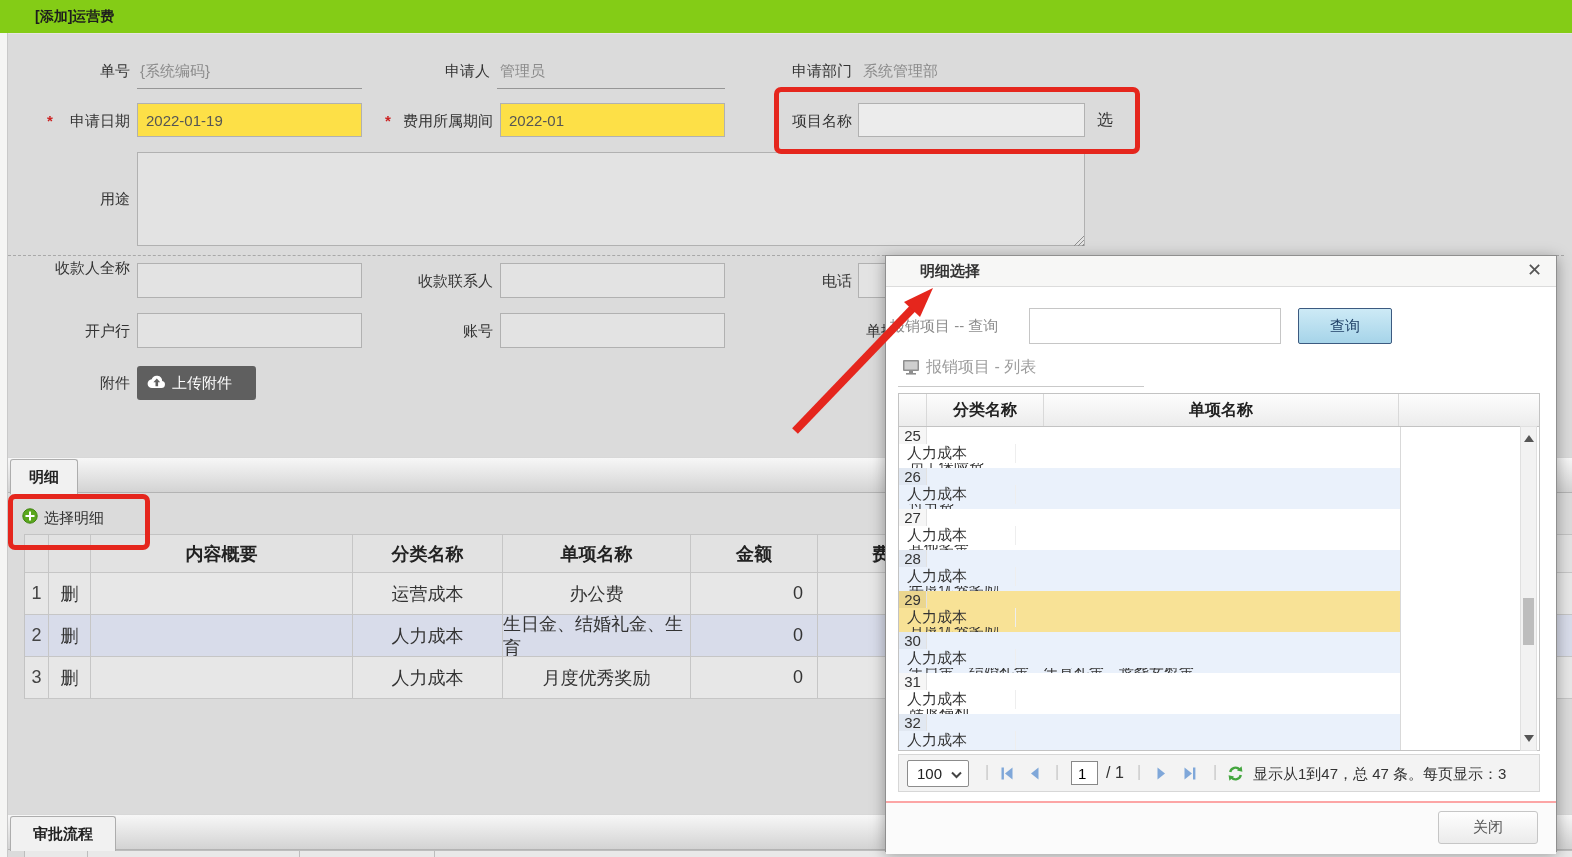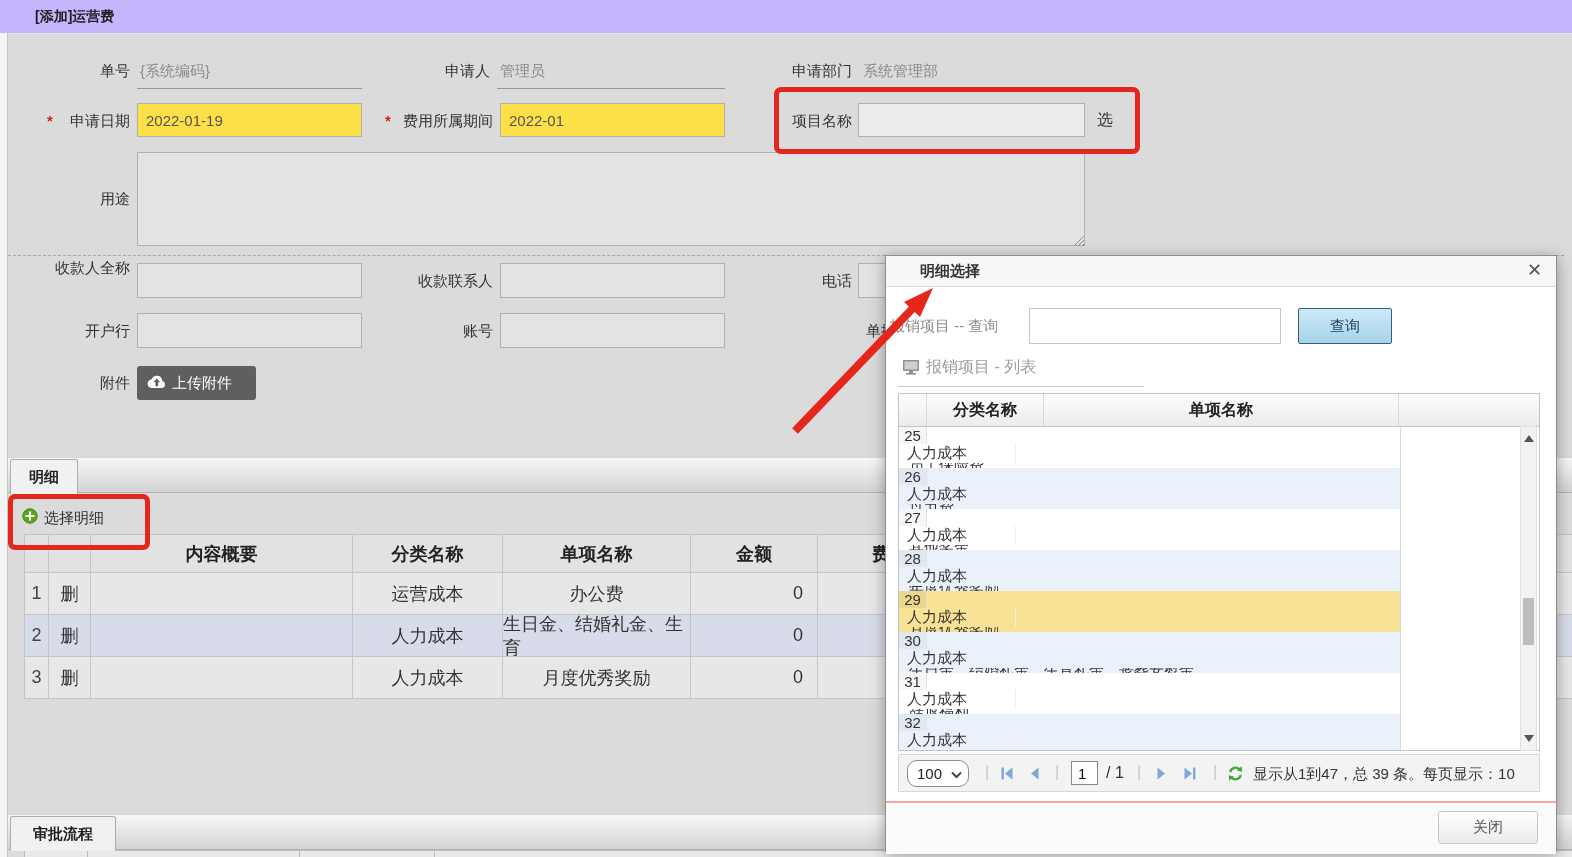--- a/index.html
+++ b/index.html
@@ -1,19 +1,19 @@
 <!DOCTYPE html>
 <html style="--annotation_red: #e5261d; --query_button_bg: #cdeaf6; --query_button_border: #3c5a80; --highlight_yellow: #f8e296; --zebra_blue: #eaf1fb; --selected_row: #d8dcea;"><head>
 <meta charset="utf-8">
 <style>
   html,body{margin:0;padding:0;background:#888;}
   .stage{position:relative;width:1572px;height:857px;background:#dbdbdb;overflow:hidden;
          font-family:"Liberation Sans","DejaVu Sans",sans-serif;color:#333;}
   
-  .titlebar{position:absolute;left:0;top:0;width:100%;height:33px;background:#c4b5fd;border-bottom:1px solid #e6e5e3;}
+  .titlebar{position:absolute;left:0;top:0;width:100%;height:33px;background:#84cc16;border-bottom:1px solid #e6e5e3;}
   .pagetitle{position:absolute;left:35px;top:8px;font-size:14px;font-weight:bold;color:#1d1d1d;}
   .leftstrip{position:absolute;left:0;top:33px;width:8px;height:824px;background:#f5f5f4;border-right:1px solid #c9c9c9;box-sizing:border-box;}
   
   .lbl{position:absolute;font-size:15px;color:#333;text-align:right;}
   .val{position:absolute;font-size:15px;color:#8c8c8c;}
   .uline{position:absolute;height:1px;background:#969696;}
   .req{position:absolute;color:#cc2222;font-size:15px;font-weight:bold;}
   .inp{position:absolute;background:#fde047;border:1px solid #b1b1b1;font-size:15px;color:#555;
        padding:0 8px;box-sizing:border-box;font-family:inherit;}
   textarea.inp{resize:none;padding:6px 8px;background:#e3e3e3;}
@@ -75,21 +75,21 @@
   .mc1{width:117px;padding-left:8px;border-right:1px solid #eee;}
   .mc2{flex:1;padding-left:10px;}
   .zb{background:var(--zebra_blue,#eaf1fb);justify-content:space-between;}
   .hl{background:var(--highlight_yellow,#f8e296);}
   .mscroll{position:absolute;left:634px;top:170px;width:17px;height:325px;background:#f2f2f2;border:1px solid #e0e0e0;box-sizing:border-box;}
   .sarr{position:absolute;left:3px;width:0;height:0;border-left:5px solid transparent;border-right:5px solid transparent;}
   .sarr.up{top:8px;border-bottom:7px solid #555;}
   .sarr.dn{bottom:8px;border-top:7px solid #555;}
   .sthumb{position:absolute;left:2px;top:171px;width:11px;height:47px;background:#bdbdbd;}
   .mpager{position:absolute;left:12px;top:498px;width:642px;height:38px;background:#f3f3f3;border:1px solid #d7d7d7;box-sizing:border-box;overflow:hidden;}
-  .psel{position:absolute;left:8px;top:5px;width:62px;height:27px;background:#fff;border:1px solid #8c8c8c;border-radius:10px;box-sizing:border-box;cursor:pointer;}
+  .psel{position:absolute;left:8px;top:5px;width:62px;height:27px;background:#fff;border:1px solid #8c8c8c;border-radius:2px;box-sizing:border-box;cursor:pointer;}
   .psel span{position:absolute;left:9px;top:4px;font-size:15px;color:#222;}
   .psep{position:absolute;top:8px;font-size:16px;color:#c8c8c8;}
   .pico{position:absolute;top:11px;cursor:pointer;}
   .pinput{position:absolute;left:172px;top:6px;width:27px;height:24px;border:1px solid #888;font-size:15px;text-align:left;padding:0 0 0 6px;box-sizing:border-box;font-family:inherit;}
   .pof{position:absolute;left:207px;top:9px;font-size:16px;color:#333;}
   .pstats{position:absolute;left:354px;top:10px;font-size:15px;color:#333;white-space:nowrap;}
   .mfooter{position:absolute;left:0;top:545px;right:0;height:51px;background:#fbfbfb;border-top:2px solid #fca5a5;}
   .mclosebtn{position:absolute;right:18px;top:8px;width:100px;height:33px;background:linear-gradient(#fefefe,#ebebeb);
        border:1px solid #c6c6c6;border-radius:3px;font-size:15px;color:#555;cursor:pointer;font-family:inherit;}
 </style>
@@ -337,21 +337,21 @@
       </span>
       <span class="psep" style="left:314px;">|</span>
       <span class="pico" style="left:328px;top:10px;">
         <svg width="17" height="17" viewBox="0 0 17 17">
             <path d="M3.2 7 A5.4 5.4 0 0 1 12.6 4.6" fill="none" stroke="#44a63f" stroke-width="2.4"></path>
             <polygon points="14.6,1.2 15.4,6.8 10,5.4" fill="#44a63f"></polygon>
             <path d="M13.8 10 A5.4 5.4 0 0 1 4.4 12.4" fill="none" stroke="#44a63f" stroke-width="2.4"></path>
             <polygon points="2.4,15.8 1.6,10.2 7,11.6" fill="#44a63f"></polygon>
           </svg>
       </span>
-      <span class="pstats">显示从1到47，总 39 条。每页显示：10</span>
+      <span class="pstats">显示从1到47，总 47 条。每页显示：3</span>
     </div>
 
     <div class="mfooter">
       <button class="mclosebtn">关闭</button>
     </div>
   </div>
 
   <svg class="arrowlayer" viewBox="0 0 1572 857">
     <line x1="795" y1="431" x2="915" y2="306" stroke="#e5261d" stroke-width="8"></line>
     <polygon points="933,288 920,317 904,302" fill="#e5261d"></polygon>

